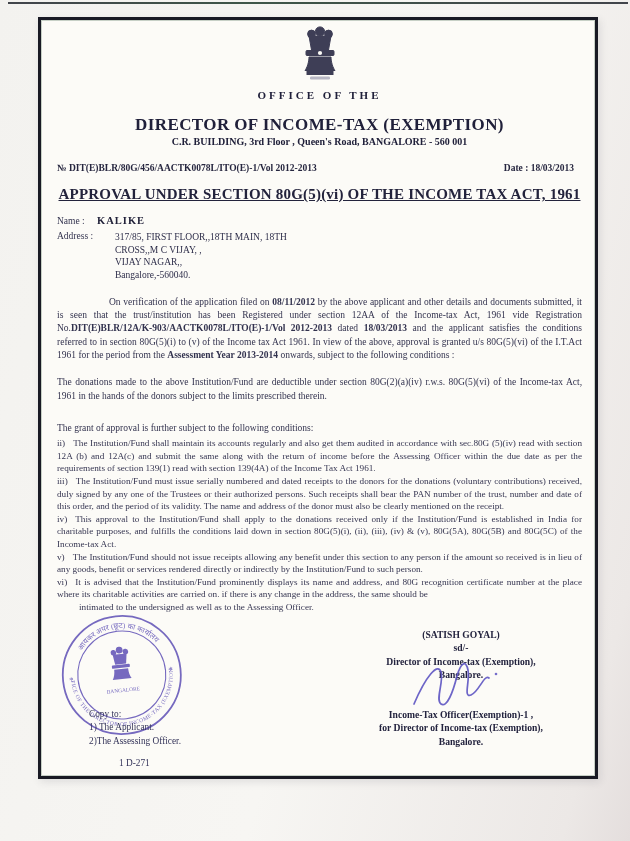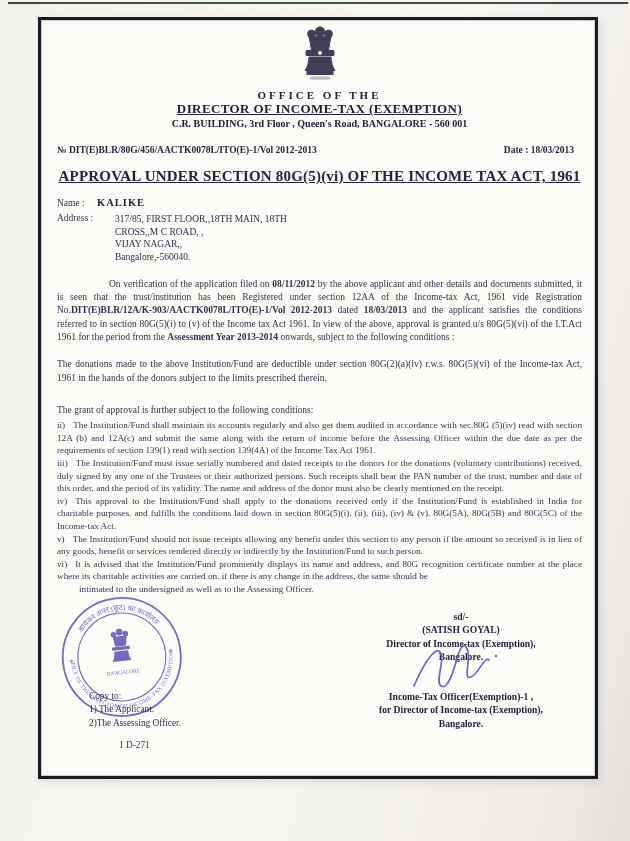--- a/index.html
+++ b/index.html
@@ -14,21 +14,21 @@
     background:linear-gradient(90deg,#23262e,#1d3a2a 40%,#23262e); opacity:.85; }
   .frame {
     position:absolute; left:38px; top:17px; width:560px; height:762px;
     border:3px solid #191a24; background:#fcfbf7;
     box-shadow:0 0 0 1px rgba(40,80,50,.25) inset, 2px 3px 8px rgba(60,60,70,.12);
     padding:0 13px 0 16px;
   }
   .emblem-wrap { text-align:center; margin-top:4px; }
   .hdr { text-align:center; font-weight:bold; color:#20203a; }
   .hdr1 { font-size:11px; letter-spacing:3px; margin-top:3px; }
-  .hdr2 { font-size:13px; letter-spacing:.4px; margin-top:0;text-decoration:underline; }
+  .hdr2 { font-size:17px; letter-spacing:.4px; margin-top:14px; }
   .hdr3 { font-size:10px; margin-top:1px; }
   .refrow { display:flex; justify-content:space-between; margin-top:16px;
     font-weight:bold; font-size:9.5px; color:#26263f; }
   .refrow .date { padding-right:8px;margin-left:48px; }
   .title { text-align:center; font-weight:bold; font-size:15px; margin-top:13px;
     text-decoration:underline; color:#23233c; letter-spacing:.2px; }
   .namerow { margin-top:12px; font-size:9.5px; }
   .namerow .nm { font-weight:bold; font-size:10.5px; letter-spacing:1px; margin-left:10px; color:#22223a;}
   .addrrow { display:flex; margin-top:5px; font-size:9.5px; }
   .addrrow .lbl { width:58px; flex:none; }
@@ -92,21 +92,21 @@
 
     <div class="namerow">
       <span>Name :</span>
       <span class="nm">KALIKE</span>
     </div>
 
     <div class="addrrow">
       <span class="lbl">Address :</span>
       <div class="addr">
         <div>317/85, FIRST FLOOR,,18TH MAIN, 18TH</div>
-        <div>CROSS,,M C ROAD, ,</div>
+        <div>CROSS,,M C VIJAY, ,</div>
         <div>VIJAY NAGAR,,</div>
         <div>Bangalore,-560040.</div>
       </div>
     </div>
 
     <p class="para p-intro"><span>On verification of the application filed on </span><b>08/11/2012</b><span> by the above applicant and other details and documents submitted, it is seen that the trust/institution has been Registered under section 12AA of the Income-tax Act, 1961 vide Registration No.</span><b>DIT(E)BLR/12A/K-903/AACTK0078L/ITO(E)-1/Vol 2012-2013</b><span> dated </span><b>18/03/2013</b><span> and the applicant satisfies the conditions referred to in section 80G(5)(i) to (v) of the Income tax Act 1961. In view of the above, approval is granted u/s 80G(5)(vi)  of the I.T.Act 1961 for the period from the </span><b>Assessment Year 2013-2014</b><span> onwards, subject to the following conditions :</span></p>
 
     <p class="para p-ded">The donations made to the above Institution/Fund are deductible under section 80G(2)(a)(iv) r.w.s. 80G(5)(vi) of the Income-tax Act, 1961 in the hands of the donors subject to the limits prescribed therein.</p>
 
     <p class="para p-grant">The grant of approval is further subject to the following conditions:</p>
@@ -146,22 +146,22 @@
             <circle cx="69" cy="40" r="2.8"></circle>
             <path d="M56,42 L70,42 L68.5,52 L57.5,52 Z"></path>
             <rect x="54" y="52.5" width="18" height="3.4" rx="1"></rect>
             <path d="M56,57 C56,61 55,65 53.5,67 L72.5,67 C71,65 70,61 70,57 Z"></path>
           </g>
           <text x="63" y="80" font-size="5.4" fill="#6456b8" text-anchor="middle">BANGALORE</text>
         </svg>
       </div>
 
       <div class="sigblk sig1">
+        <div>(SATISH GOYAL)</div>
         <div>sd/-</div>
-        <div>(SATISH GOYAL)</div>
         <div>Director of Income-tax (Exemption),</div>
         <div>Bangalore.</div>
       </div>
 
       <div class="sig-stroke">
         <svg width="96" height="52" viewBox="0 0 96 52">
           <path d="M6,46 C18,18 30,4 33,14 C36,24 27,42 33,46 C39,50 45,34 49,18 C53,4 58,2 60,12 C62,24 55,40 63,37 C71,34 76,16 81,20" stroke="#5d54c2" stroke-width="1.7" fill="none" stroke-linecap="round" opacity="0.9"></path>
           <circle cx="88" cy="16" r="1.3" fill="#5d54c2" opacity="0.85"></circle>
         </svg>
       </div>

